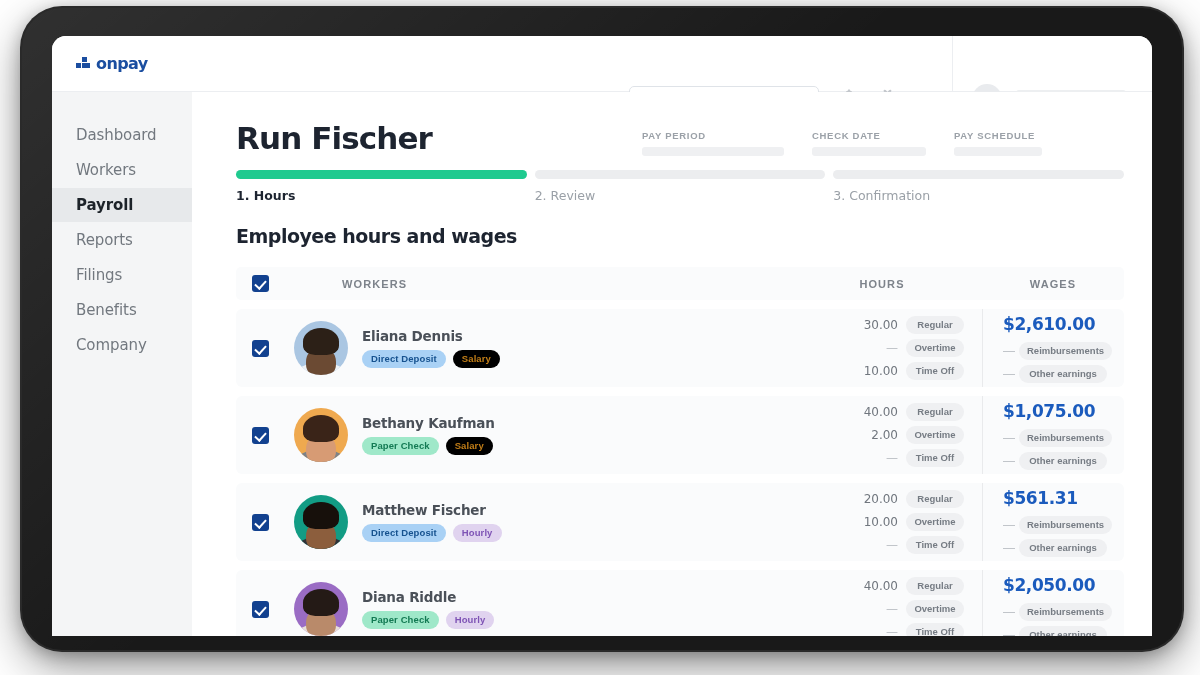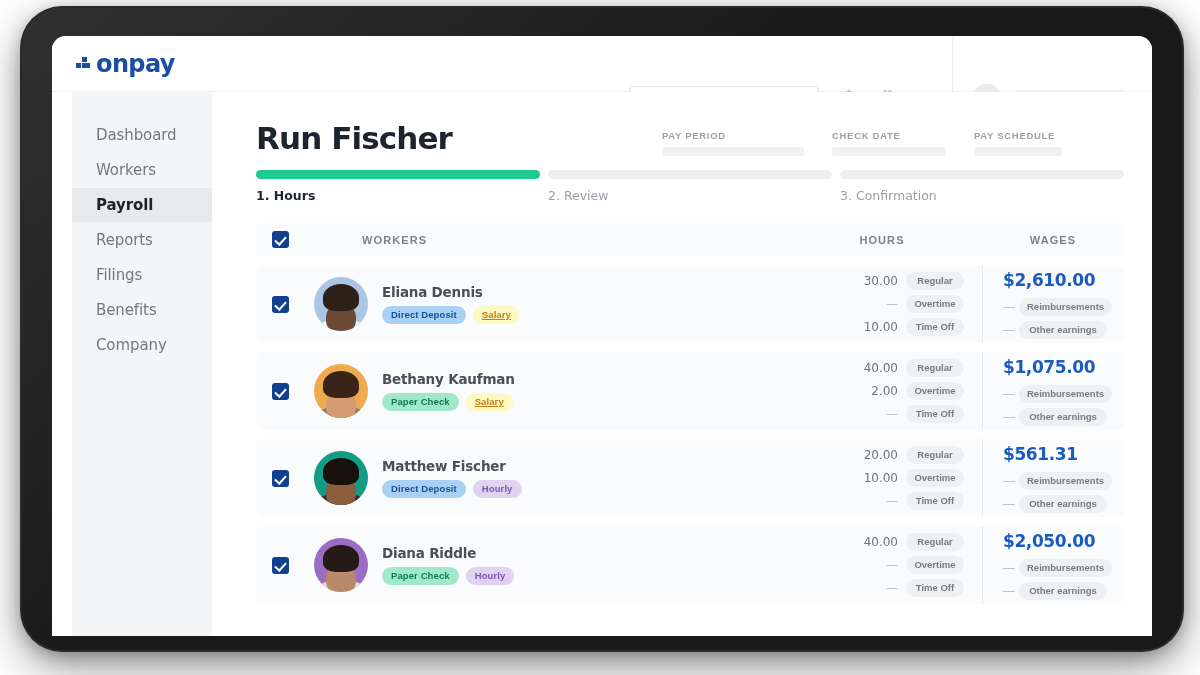--- a/index.html
+++ b/index.html
@@ -63,21 +63,21 @@
 
   .logo-wrap { display: flex; align-items: center; gap: 5px; }
   .logo-mark { width: 15px; height: 13px; position: relative; }
   .logo-mark i {
     position: absolute; background: #1b4ea0; display: block;
   }
   .logo-mark i.a { left: 0;   top: 6px;  width: 5px; height: 5px; }
   .logo-mark i.b { left: 6px; top: 0px;  width: 5px; height: 5px; }
   .logo-mark i.c { left: 6px; top: 6px;  width: 8px; height: 5px; }
   .logo-text {
-    font-size: 24px;
+    font-size: 16px;
     font-weight: 700;
     color: #1b4ea0;
     letter-spacing: -0.6px;
     font-family: "DejaVu Sans", sans-serif;
   }
 
   #search-box {
     position: absolute;
     left: 577px;
     top: 50px;
@@ -117,21 +117,20 @@
   .user-lines span.l1 { width: 110px; }
   .user-lines span.l2 { width: 130px; }
 
   
   #body-area { flex: 1; display: flex; min-height: 0; }
 
   #sidebar {
     width: 140px; min-width: 140px;
     background: #f4f5f6;
     padding-top: 26px;
-    margin-left: 20px;
   }
   .nav-item {
     height: 34px;
     display: flex; align-items: center;
     padding-left: 24px;
     font-size: 15px;
     color: #72787f;
     margin-bottom: 1px;
     font-family: "DejaVu Sans", sans-serif;
     letter-spacing: -0.1px;
@@ -289,21 +288,21 @@
   .badges { display: flex; gap: 7px; }
   .badge {
     font-size: 9.5px;
     font-weight: 700;
     padding: 3px 9px 4px;
     border-radius: 10px;
     letter-spacing: 0.1px;
   }
   .badge.deposit { background: #a9d1f5; color: #16528f; }
   .badge.check   { background: #9fe8c9; color: #137a53; }
-  .badge.salary  { background: #fef9c3; color: #c07d17; text-decoration: underline; }
+  .badge.salary  { background: #000000; color: #c07d17; }
   .badge.hourly  { background: #e0d3ef; color: #7e53b5; }
 
   .hours-cell, .wages-cell {
     display: flex;
     flex-direction: column;
     gap: 5px;
     height: 100%;
     justify-content: center;
   }
   .hours-cell { align-items: flex-end; padding-right: 18px; }
@@ -430,20 +429,21 @@
           <div class="step">
             <div class="step-bar"></div>
             <div class="step-label">2. Review</div>
           </div>
           <div class="step">
             <div class="step-bar"></div>
             <div class="step-label">3. Confirmation</div>
           </div>
         </div>
 
+      <div id="section-title">Employee hours and wages</div>
 
       <div id="table">
         <div id="table-head">
           <div class="col-check">
             <div class="checkbox"></div>
           </div>
           <div class="col-worker th worker">WORKERS</div>
           <div class="col-hours th">HOURS</div>
           <div class="col-wages th">WAGES</div>
         </div>

